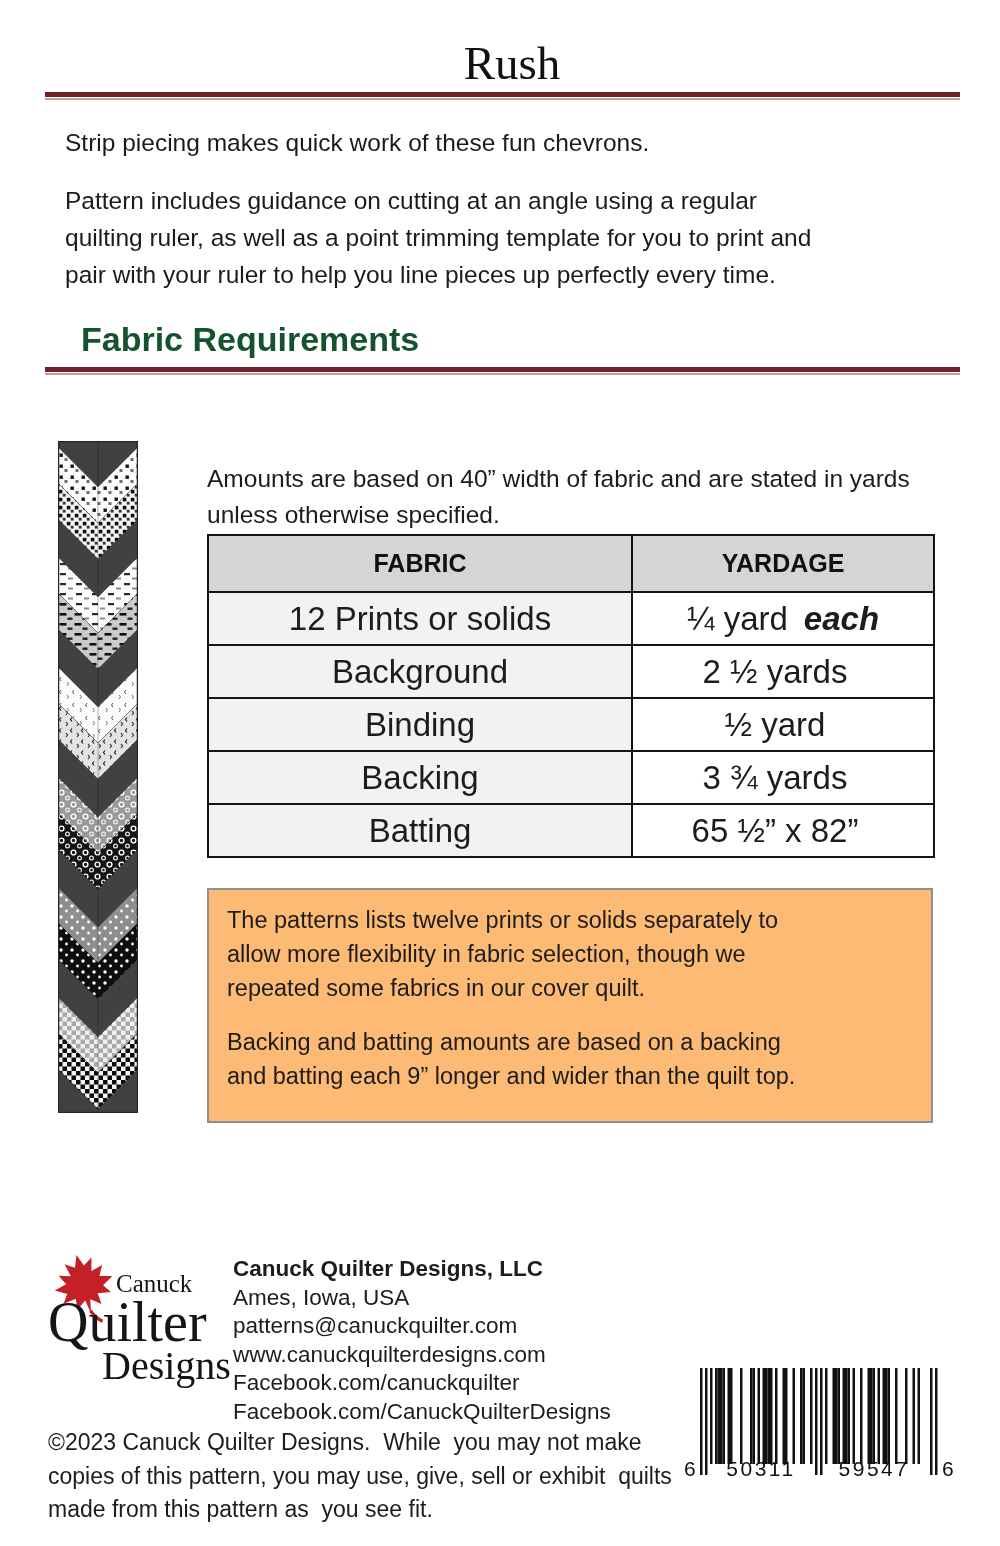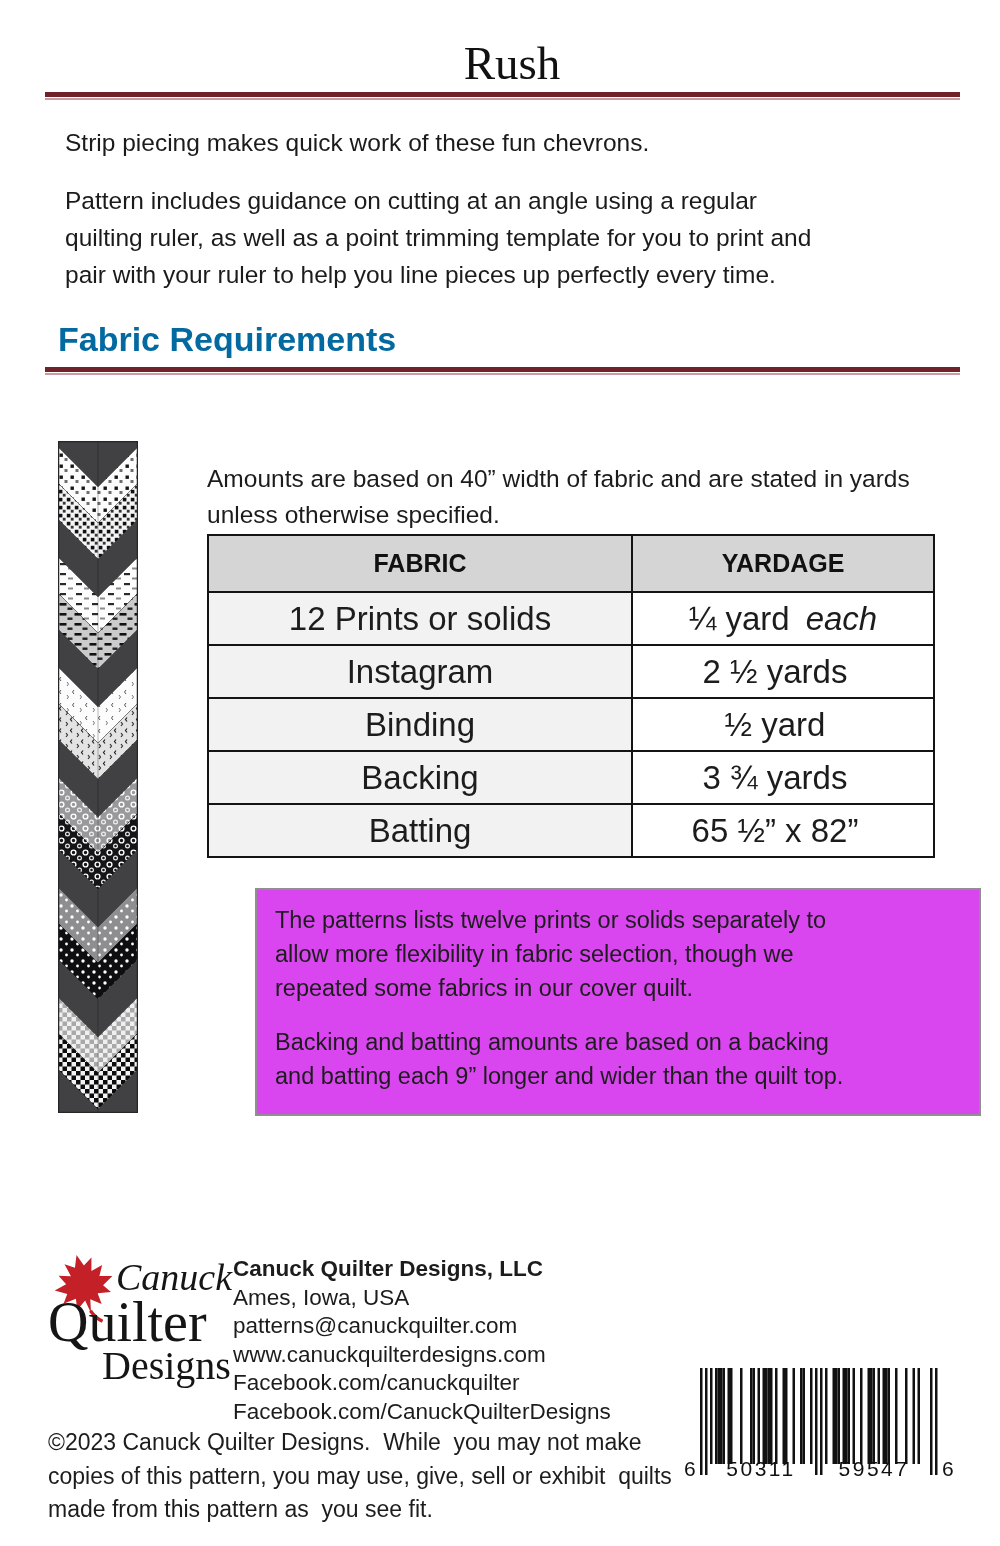--- a/index.html
+++ b/index.html
@@ -18,51 +18,51 @@
   .rule::before{content:"";position:absolute;top:0;left:0;right:0;height:5px;background:var(--rule-dark,#6f2329);}
   .rule::after{content:"";position:absolute;top:6px;left:0;right:0;height:2px;background:var(--rule-light,#cb9ba0);}
   .rule-title{top:92px;}
   .rule-fr{top:367px;}
   
   .intro{position:absolute;left:65px;top:118px;width:905px;}
   .intro p{margin:6px 0 21px 0;font-size:24.5px;line-height:37px;color:#1b1b1b;}
   .ln{display:block;white-space:pre-wrap;}
   
   .section-heading{
-    position:absolute;left:58px;top:320px;margin:0;
-    font-size:34px;font-weight:bold;color:#0369a1;letter-spacing:0px;
+    position:absolute;left:81px;top:320px;margin:0;
+    font-size:34px;font-weight:bold;color:#14532d;letter-spacing:0px;
   }
   
   .strip{position:absolute;left:58px;top:441px;width:80px;height:672px;}
   
   .amounts{position:absolute;left:207px;top:437px;width:740px;font-size:24.5px;line-height:36px;margin-top:24px;}
   
   .fabric-table{
     position:absolute;left:207px;top:534px;width:726px;border-collapse:collapse;
     table-layout:fixed;
   }
   .fabric-table th,.fabric-table td{
     border:2.5px solid #141414;text-align:center;vertical-align:middle;padding:0;
   }
   .fabric-table th{height:55px;font-size:25px;font-weight:bold;background:var(--th-bg,#d5d5d5);color:#111;}
   .fabric-table td{height:51px;font-size:33px;}
   .fabric-table td.fab{background:var(--fab-bg,#f2f2f2);}
   .fabric-table td.yd{background:#ffffff;}
-  .fabric-table em.each{font-style:italic;font-weight:normal;margin-left:16px;}
+  .fabric-table em.each{font-style:italic;font-weight:bold;margin-left:16px;}
   
   .note-box{
     position:absolute;left:207px;top:888px;width:726px;box-sizing:border-box;
-    border:2px solid #8f8f8f;padding:13px 18px 21px 18px;background:#d946ef;margin-left:48px;
+    border:2px solid #8f8f8f;padding:13px 18px 28px 18px;background:#fdba74;
   }
   .note-box p{margin:0 0 20px 0;font-size:23.5px;line-height:34px;}
   .note-box p:last-child{margin-bottom:0;}
   
   .logo{position:absolute;left:40px;top:1246px;width:200px;height:150px;font-family:"Liberation Serif","DejaVu Serif",serif;color:#151515;}
   .leaf{position:absolute;left:12px;top:6px;width:66px;height:74px;transform:rotate(-14deg);}
-  .logo-canuck{position:absolute;left:76px;top:9px;font-size:38px;font-style:italic;}
+  .logo-canuck{position:absolute;left:76px;top:24px;font-size:25px;}
   .logo-quilter{position:absolute;left:8px;top:44px;font-size:56px;}
   .logo-designs{position:absolute;left:62px;top:96px;font-size:40px;}
   
   .contact{position:absolute;left:233px;top:1255px;font-size:22.5px;line-height:28.5px;}
   .contact .company{font-weight:bold;}
   .contact div{white-space:pre-wrap;}
   
   .copyright{position:absolute;left:48px;top:1426px;width:640px;font-size:23px;line-height:33.5px;}
   
   .barcode{position:absolute;left:686px;top:1368px;width:300px;height:118px;}
@@ -195,21 +195,21 @@
         <th>FABRIC</th>
         <th>YARDAGE</th>
       </tr>
     </thead>
     <tbody>
       <tr>
         <td class="fab">12 Prints or solids</td>
         <td class="yd"><span>¼ yard</span><em class="each">each</em></td>
       </tr>
       <tr>
-        <td class="fab">Instagram</td>
+        <td class="fab">Background</td>
         <td class="yd"><span>2 ½ yards</span><em class="each"></em></td>
       </tr>
       <tr>
         <td class="fab">Binding</td>
         <td class="yd"><span>½ yard</span><em class="each"></em></td>
       </tr>
       <tr>
         <td class="fab">Backing</td>
         <td class="yd"><span>3 ¾ yards</span><em class="each"></em></td>
       </tr>

